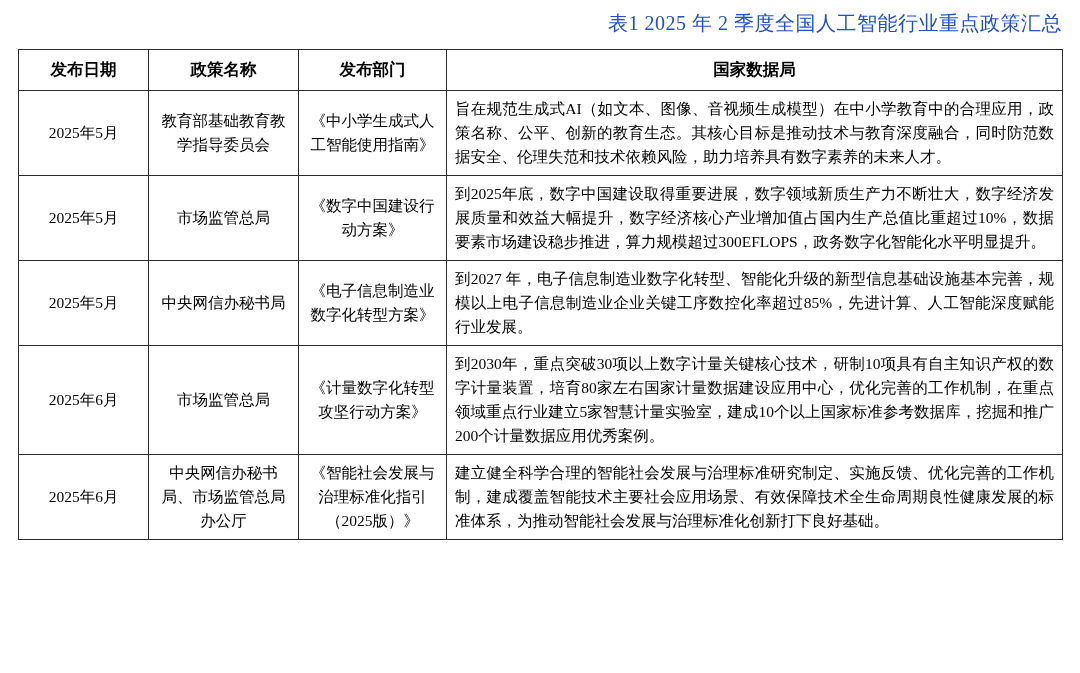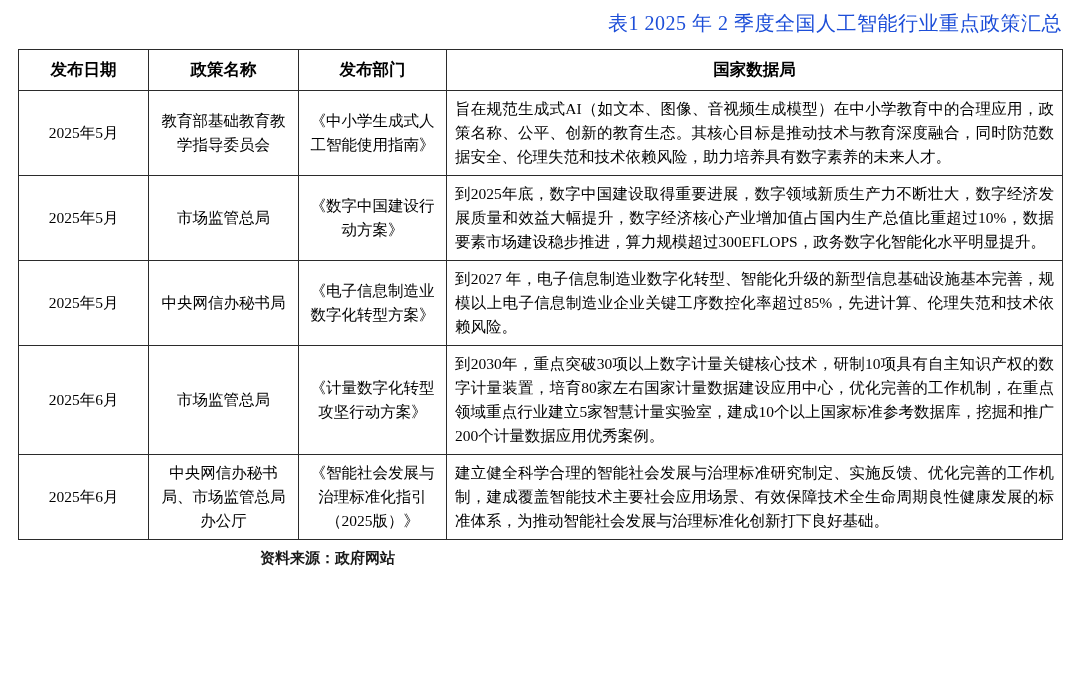--- a/index.html
+++ b/index.html
@@ -105,32 +105,31 @@
       <tr>
         <td class="cell-date">2025年5月</td>
         <td class="cell-name">市场监管总局</td>
         <td class="cell-dept">《数字中国建设行动方案》</td>
         <td class="cell-content">到2025年底，数字中国建设取得重要进展，数字领域新质生产力不断壮大，数字经济发展质量和效益大幅提升，数字经济核心产业增加值占国内生产总值比重超过10%，数据要素市场建设稳步推进，算力规模超过300EFLOPS，政务数字化智能化水平明显提升。</td>
       </tr>
       <tr>
         <td class="cell-date">2025年5月</td>
         <td class="cell-name">中央网信办秘书局</td>
         <td class="cell-dept">《电子信息制造业数字化转型方案》</td>
-        <td class="cell-content">到2027 年，电子信息制造业数字化转型、智能化升级的新型信息基础设施基本完善，规模以上电子信息制造业企业关键工序数控化率超过85%，先进计算、伦理失范和技术依赖风险。</td>
+        <td class="cell-content">到2027 年，电子信息制造业数字化转型、智能化升级的新型信息基础设施基本完善，规模以上电子信息制造业企业关键工序数控化率超过85%，先进计算、人工智能深度赋能行业发展。</td>
       </tr>
       <tr>
         <td class="cell-date">2025年6月</td>
         <td class="cell-name">市场监管总局</td>
         <td class="cell-dept">《计量数字化转型攻坚行动方案》</td>
         <td class="cell-content">到2030年，重点突破30项以上数字计量关键核心技术，研制10项具有自主知识产权的数字计量装置，培育80家左右国家计量数据建设应用中心，优化完善的工作机制，在重点领域重点行业建立5家智慧计量实验室，建成10个以上国家标准参考数据库，挖掘和推广200个计量数据应用优秀案例。</td>
       </tr>
       <tr>
         <td class="cell-date">2025年6月</td>
         <td class="cell-name">中央网信办秘书局、市场监管总局办公厅</td>
         <td class="cell-dept">《智能社会发展与治理标准化指引（2025版）》</td>
         <td class="cell-content">建立健全科学合理的智能社会发展与治理标准研究制定、实施反馈、优化完善的工作机制，建成覆盖智能技术主要社会应用场景、有效保障技术全生命周期良性健康发展的标准体系，为推动智能社会发展与治理标准化创新打下良好基础。</td>
       </tr>
     </tbody>
   </table>
 
-  <div class="source">资料来源：政府网站</div>
 
 </div>
 
 </body></html>

